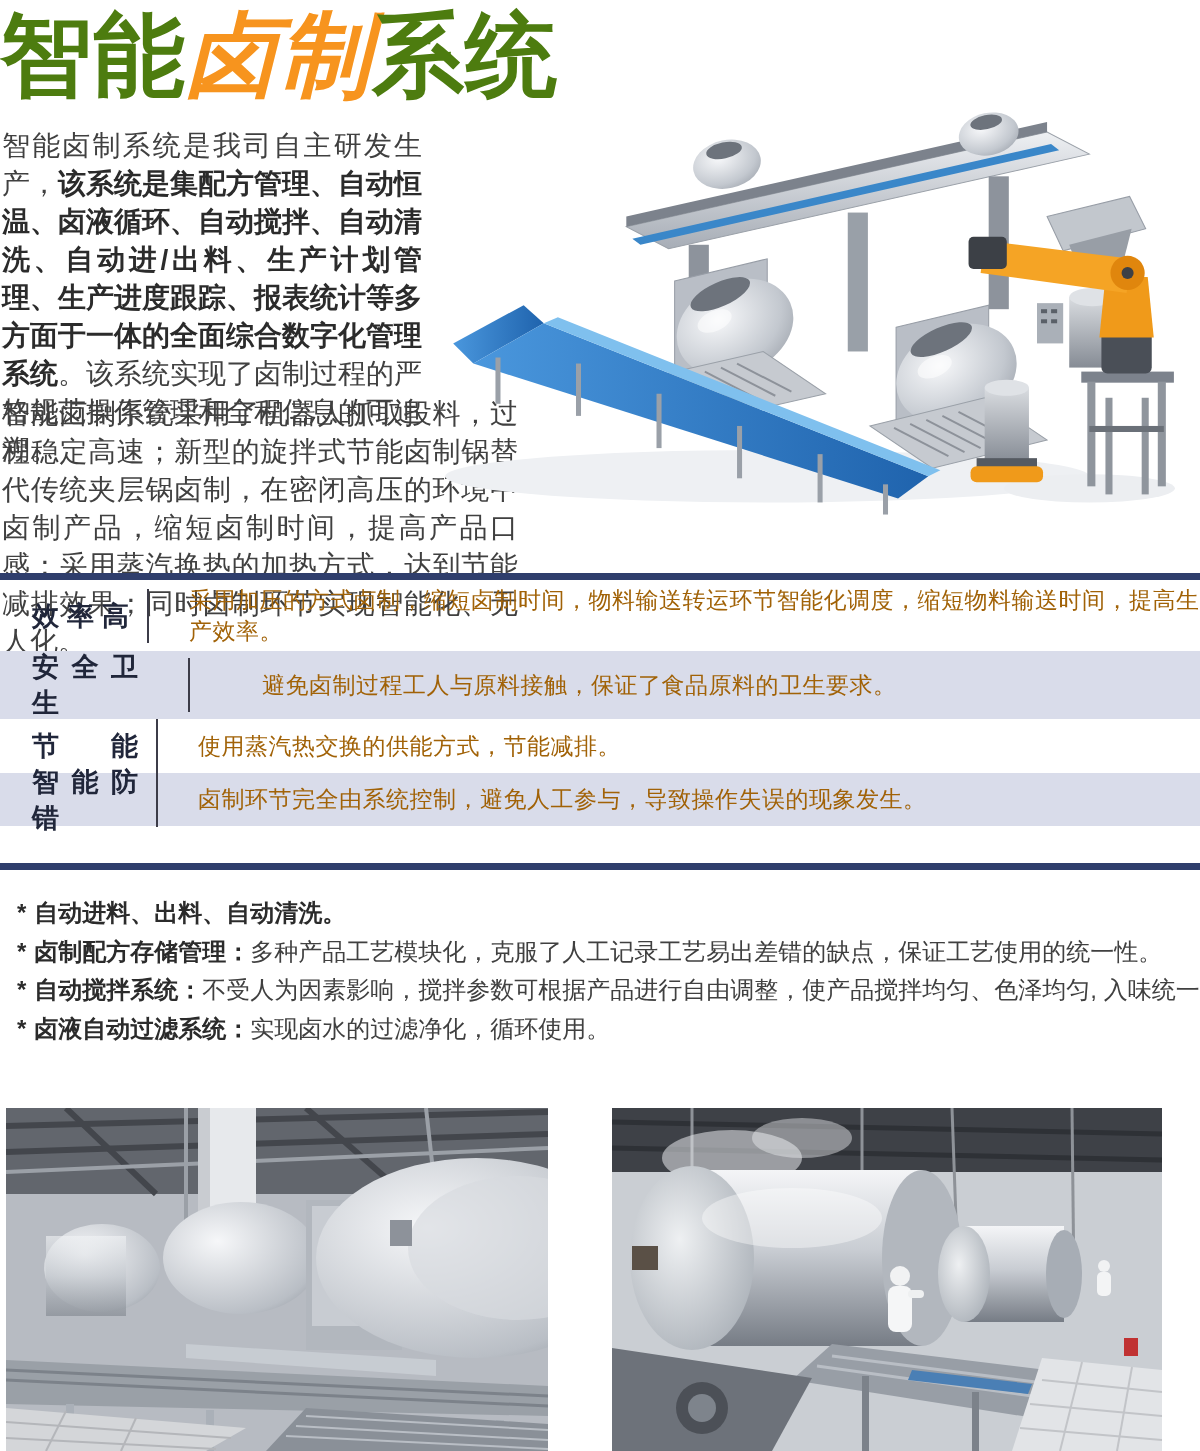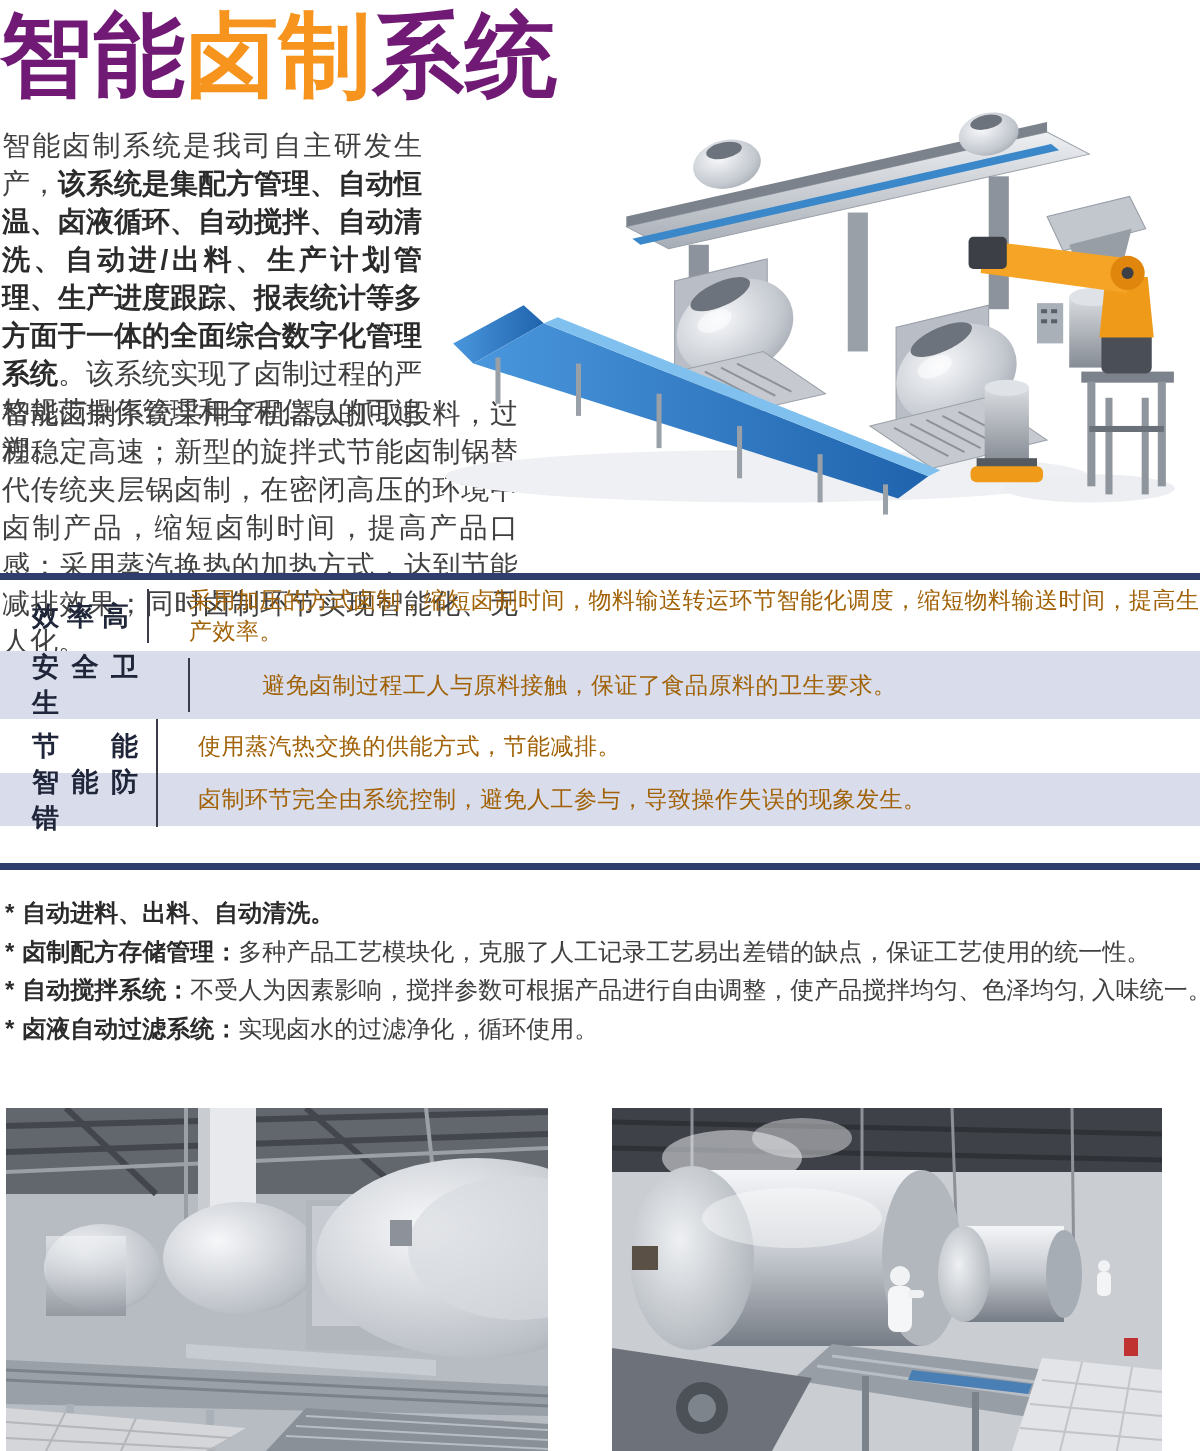--- a/index.html
+++ b/index.html
@@ -4,22 +4,22 @@
 <style>
   html,body{margin:0;padding:0;background:#ffffff;}
   body{width:1200px;height:1451px;position:relative;overflow:hidden;
        font-family:"Liberation Sans",sans-serif;color:#3c3c3c;
        -webkit-font-smoothing:antialiased;}
   .page{position:absolute;inset:0;background:#fff;}
 
   
   .title{position:absolute;left:0px;top:4px;font-size:92px;line-height:1.12;
          font-weight:900;letter-spacing:1px;white-space:nowrap;}
-  .title .navy{color:#701a75;}
-  .title .orange{color:#f7941e;}
+  .title .navy{color:#4d7c0f;}
+  .title .orange{color:#f7941e;font-style:italic;}
 
   
   .para{position:absolute;font-size:28px;line-height:38px;text-align:justify;
         color:#404040;}
   .para b{color:#2b2b2b;font-weight:700;}
   .p1{left:2px;top:127px;width:420px;}
   .p2{left:2px;top:395px;width:516px;}
 
   
   .machine{position:absolute;left:425px;top:40px;width:765px;height:480px;}
@@ -38,21 +38,21 @@
   .feature-row:nth-child(3){height:54px;}
   .feature-row:nth-child(4){height:53px;background:#d9dcea;}
   .feature-label{width:106px;font-size:27px;font-weight:700;color:#20263a;
                  text-align:justify;text-align-last:justify;text-justify:inter-character;}
   .feature-divider{width:2px;height:54px;background:#3c3c48;margin-left:18px;flex:none;}
   .feature-desc{margin-left:40px;font-size:23px;color:#a16207;letter-spacing:.5px;}
 
   
   .bullets{position:absolute;left:5px;top:894px;width:1190px;font-size:24px;
            line-height:38.5px;color:#404040;}
-  .bullet{white-space:nowrap;}
+  .bullet{white-space:nowrap;margin-left:12px;}
   .bullet .star{font-weight:700;margin-right:8px;color:#2b2b2b;}
   .bullet b{color:#2b2b2b;font-weight:700;}
 
   
   .photo{position:absolute;top:1108px;height:343px;overflow:hidden;background:#c9ccd1;}
   .photo svg{display:block;width:100%;height:100%;}
   .photo-left{left:6px;width:542px;}
   .photo-right{left:612px;width:550px;}
 </style>
 </head>

